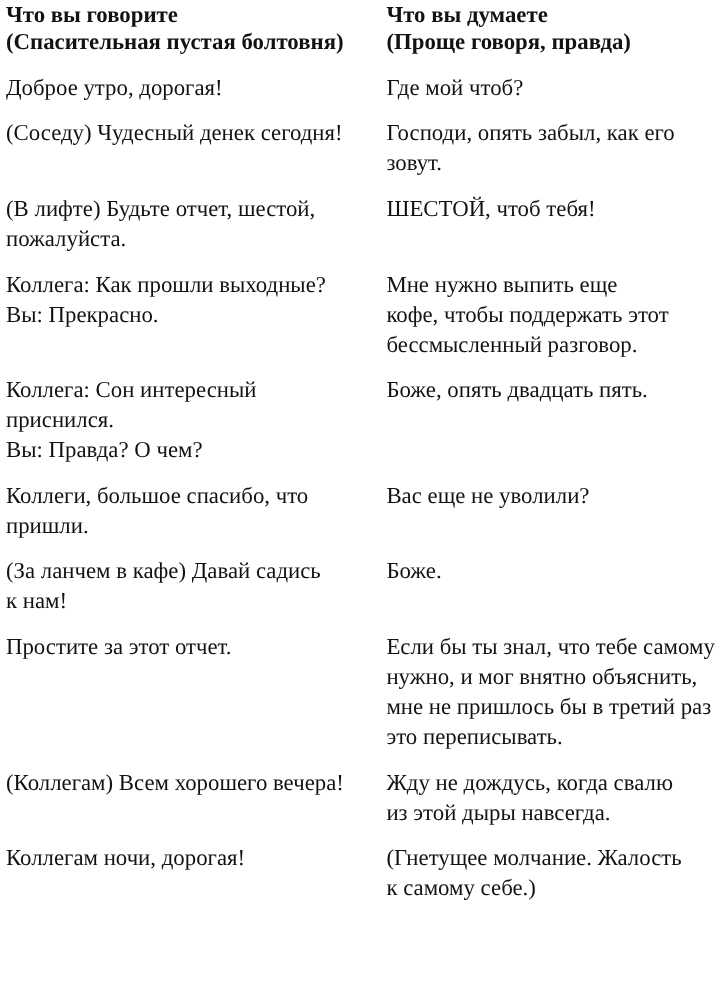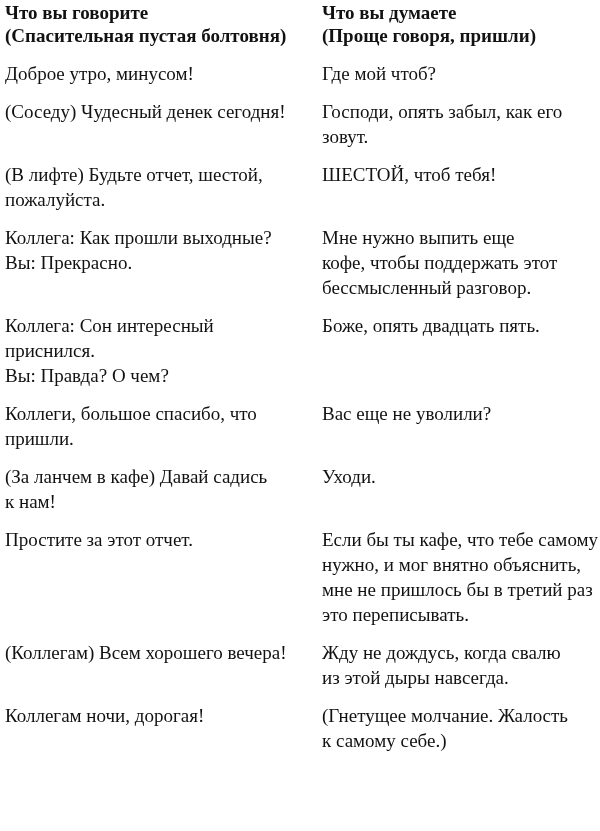--- a/index.html
+++ b/index.html
@@ -48,25 +48,25 @@
 </style>
 </head>
 <body style="color: rgb(18, 18, 18); background: rgb(255, 255, 255);">
 
 <main class="page">
 
   <div class="row header">
     <div class="cell say">Что вы говорите
 (Спасительная пустая болтовня)</div>
     <div class="cell think">Что вы думаете
-(Проще говоря, пришли)</div>
+(Проще говоря, правда)</div>
   </div>
 
   <div class="row">
-    <div class="cell say">Доброе утро, минусом!</div>
+    <div class="cell say">Доброе утро, дорогая!</div>
     <div class="cell think">Где мой чтоб?</div>
   </div>
 
   <div class="row">
     <div class="cell say">(Соседу) Чудесный денек сегодня!</div>
     <div class="cell think">Господи, опять забыл, как его
 зовут.</div>
   </div>
 
   <div class="row">
@@ -92,26 +92,26 @@
 
   <div class="row">
     <div class="cell say">Коллеги, большое спасибо, что
 пришли.</div>
     <div class="cell think">Вас еще не уволили?</div>
   </div>
 
   <div class="row">
     <div class="cell say">(За ланчем в кафе) Давай садись
 к нам!</div>
-    <div class="cell think">Уходи.</div>
+    <div class="cell think">Боже.</div>
   </div>
 
   <div class="row">
     <div class="cell say">Простите за этот отчет.</div>
-    <div class="cell think">Если бы ты кафе, что тебе самому
+    <div class="cell think">Если бы ты знал, что тебе самому
 нужно, и мог внятно объяснить,
 мне не пришлось бы в третий раз
 это переписывать.</div>
   </div>
 
   <div class="row">
     <div class="cell say">(Коллегам) Всем хорошего вечера!</div>
     <div class="cell think">Жду не дождусь, когда свалю
 из этой дыры навсегда.</div>
   </div>

